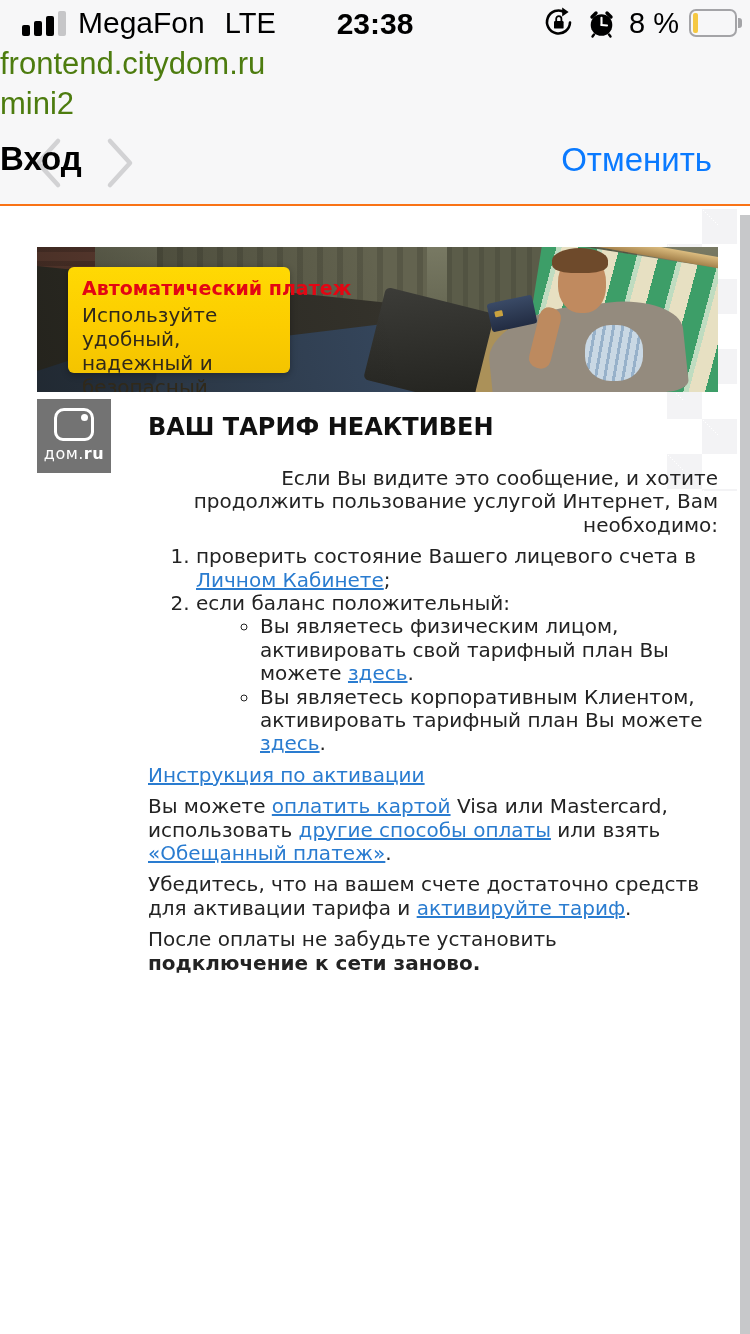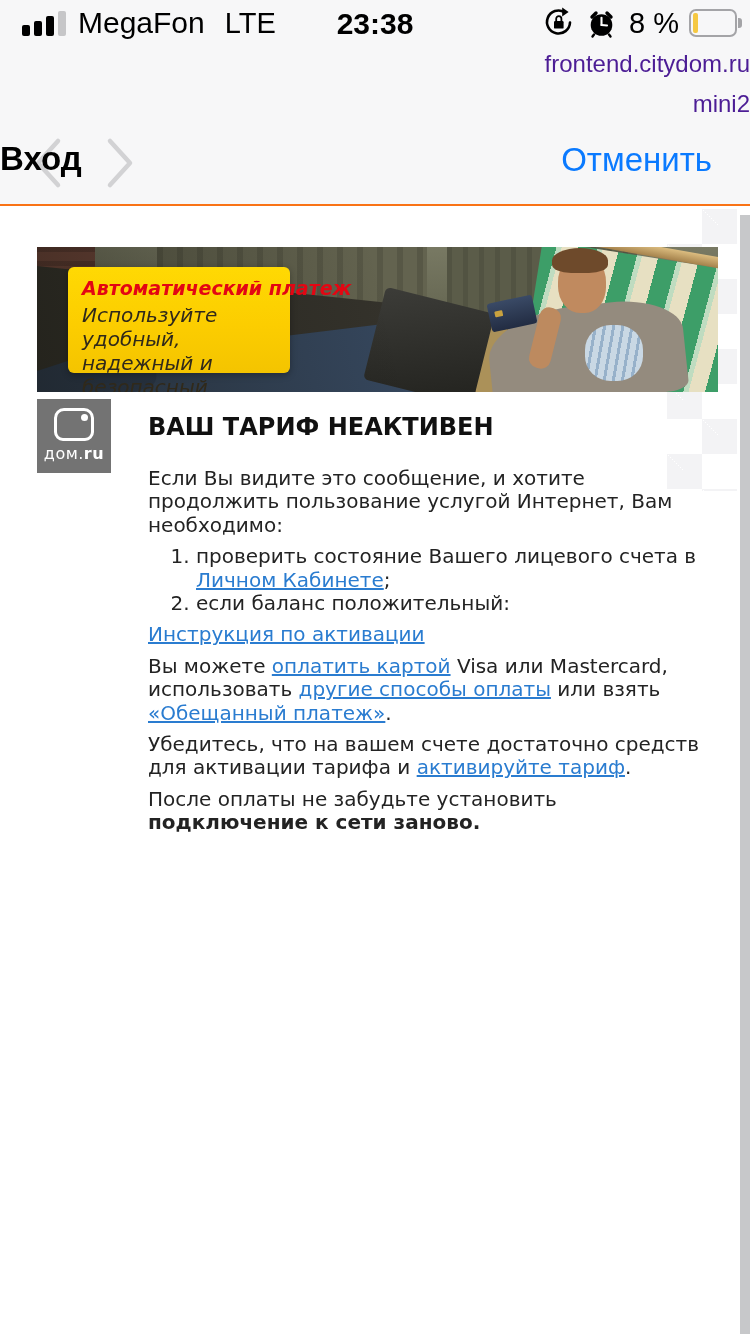--- a/index.html
+++ b/index.html
@@ -23,22 +23,22 @@
   .bar.b4{height:25px;background:#c6c6c8;margin-right:0;}
   .carrier{font-size:30px;}
   .lte{font-size:29px;margin-left:20px;}
   .sb-time{position:absolute;left:0;right:0;top:1px;text-align:center;font-weight:bold;font-size:30px;}
   .sb-right{position:absolute;right:8px;top:0;height:34px;display:flex;align-items:center;}
   .sb-right svg{display:block;}
   .pct{font-size:29px;margin:0 10px 0 12px;}
   .batt{width:44px;height:24px;border:2px solid #a4a4a7;border-radius:7px;position:relative;background:#f7f7f8;}
   .batt-fill{position:absolute;left:2px;top:2px;bottom:2px;width:5px;border-radius:2px;background:#f5c842;}
   .batt-nub{width:4px;height:10px;background:#a4a4a7;border-radius:0 3px 3px 0;margin-left:1px;}
-  .url-title{position:absolute;top:44px;left:0;right:0;text-align:right;
-    font-size:24px;line-height:40px;color:#4c1d95;}
+  .url-title{position:absolute;top:44px;left:0;right:0;text-align:left;
+    font-size:31px;line-height:40px;color:#4d7c0f;}
   .navrow{position:absolute;top:130px;left:0;right:0;height:66px;}
   .chev{position:absolute;top:6px;}
   .chev.back{left:30px;}
   .chev.fwd{left:104px;}
   .nav-title{position:absolute;left:0;right:0;top:10px;text-align:left;font-weight:bold;font-size:33px;color:#000;}
   .cancel{position:absolute;right:38px;top:11px;font-size:33px;color:#0a7aff;}
   
   .page{position:absolute;top:206px;left:0;width:750px;bottom:0;background:#fff;}
   .checker{
     position:absolute;left:667px;top:3px;width:70px;height:282px;z-index:1;
@@ -75,34 +75,34 @@
   .bn-hair{left:515px;top:1px;width:56px;height:25px;background:#6e4a2b;border-radius:50% 50% 34% 34%;}
   .bn-forearm{left:497px;top:60px;width:22px;height:62px;background:#bd8a5f;transform:rotate(14deg);border-radius:10px;}
   .bn-card{left:452px;top:52px;width:46px;height:29px;background:linear-gradient(180deg,#3a4a66,#222c42);transform:rotate(-12deg);border-radius:3px;}
   .bn-chip{left:6px;top:9px;width:8px;height:6px;background:#c9a23f;border-radius:1px;}
   .bn-shade{left:0;top:0;right:0;bottom:0;background:linear-gradient(75deg,rgba(18,18,12,.45),rgba(0,0,0,0) 52%);}
   .promo{
     left:31px;top:20px;width:222px;height:106px;box-sizing:border-box;padding:10px 14px;
     border-radius:6px;background:linear-gradient(180deg,#ffd903 0%,#fccd00 55%,#f4c400 100%);
     box-shadow:0 2px 7px rgba(0,0,0,.3);
   }
-  .promo *{position:static;font-style:italic;}
+  .promo *{position:static;}
   .promo-title{font-size:19px;font-weight:bold;color:#e30613;white-space:nowrap;margin-bottom:4px;}
   .promo-sub{font-size:20px;line-height:1.2;color:#30291a;}
   
   .logo{position:absolute;left:37px;top:193px;width:74px;height:74px;background:#737373;z-index:2;}
   .logo-tv{width:34px;height:27px;border:3px solid #fff;border-radius:10px 10px 9px 9px;margin:9px auto 0;position:relative;}
   .logo-dot{width:7px;height:7px;background:#fff;border-radius:50%;position:absolute;right:3px;top:3px;}
   .logo-text{color:#fff;text-align:center;font-size:16px;margin-top:3px;letter-spacing:.5px;}
   
   .content{position:absolute;left:148px;top:207px;width:570px;z-index:2;
     color:#232323;font-size:20px;line-height:1.17;}
   .content h1{font-size:24px;margin:0;color:#111;}
   .content p{margin:8px 0;}
-  .content p.intro{margin:26px 0 2px;}
+  .content p.intro{margin:26px 0 2px;text-align:right;}
   .content ol{margin:8px 0;padding-left:48px;}
   .content ol ul{list-style:circle;margin:0;padding-left:64px;color:#232323;}
   .content li{padding:0;margin:0;}
   a.lk{color:#2a7cd0;text-decoration:underline;cursor:pointer;}
 </style>
 </head>
 <body>
 
 <div class="chrome">
   <div class="statusbar">
@@ -206,20 +206,28 @@
 
   <div class="content">
     <h1>ВАШ ТАРИФ НЕАКТИВЕН</h1>
     <p class="intro">Если Вы видите это сообщение, и хотите продолжить пользование услугой Интернет, Вам необходимо:</p>
     <ol>
       <li>
         <span>проверить состояние Вашего лицевого счета в </span><a class="lk">Личном Кабинете</a><span>;</span>
       </li>
       <li>
         <span>если баланс положительный:</span>
+        <ul>
+          <li>
+            <span>Вы являетесь физическим лицом, активировать свой тарифный план Вы можете </span><a class="lk">здесь</a><span>.</span>
+          </li>
+          <li>
+            <span>Вы являетесь корпоративным Клиентом, активировать тарифный план Вы можете </span><a class="lk">здесь</a><span>.</span>
+          </li>
+        </ul>
       </li>
     </ol>
     <p><a class="lk">Инструкция по активации</a></p>
     <p>
       <span>Вы можете </span><a class="lk">оплатить картой</a><span> Visa или Mastercard, использовать </span><a class="lk">другие способы оплаты</a><span> или взять </span><a class="lk">«Обещанный платеж»</a><span>.</span>
     </p>
     <p>
       <span>Убедитесь, что на вашем счете достаточно средств для активации тарифа и </span><a class="lk">активируйте тариф</a><span>.</span>
     </p>
     <p>

